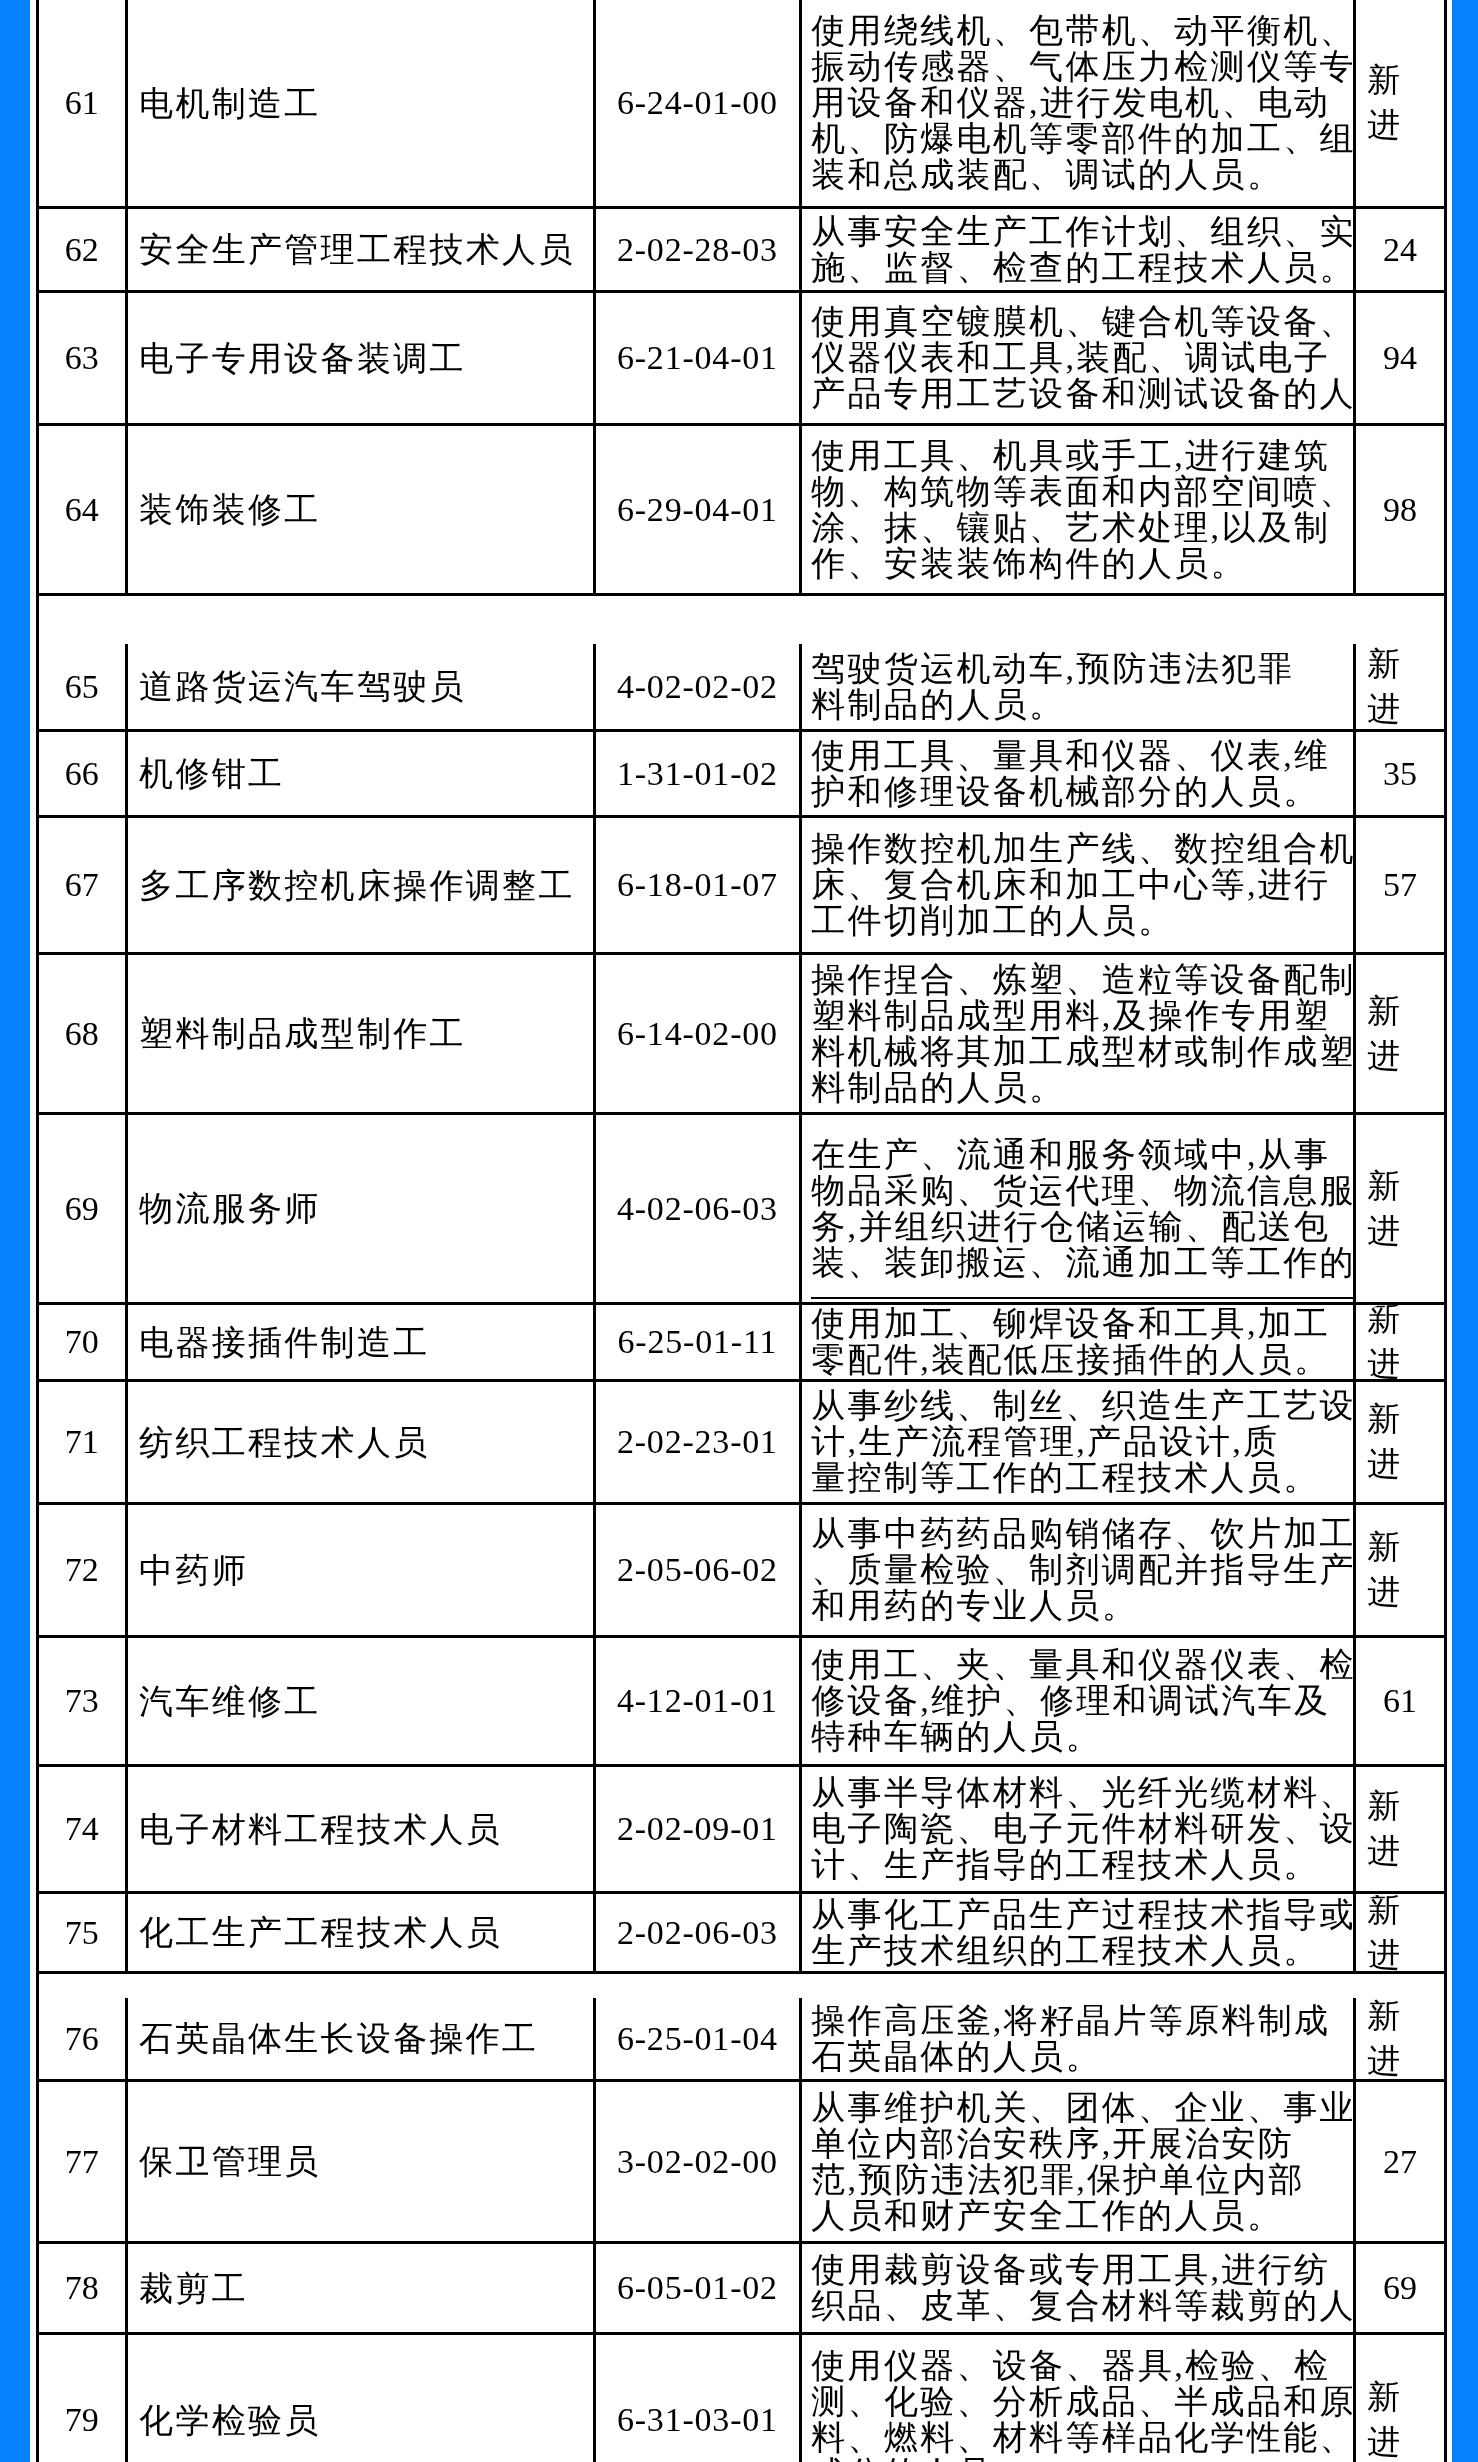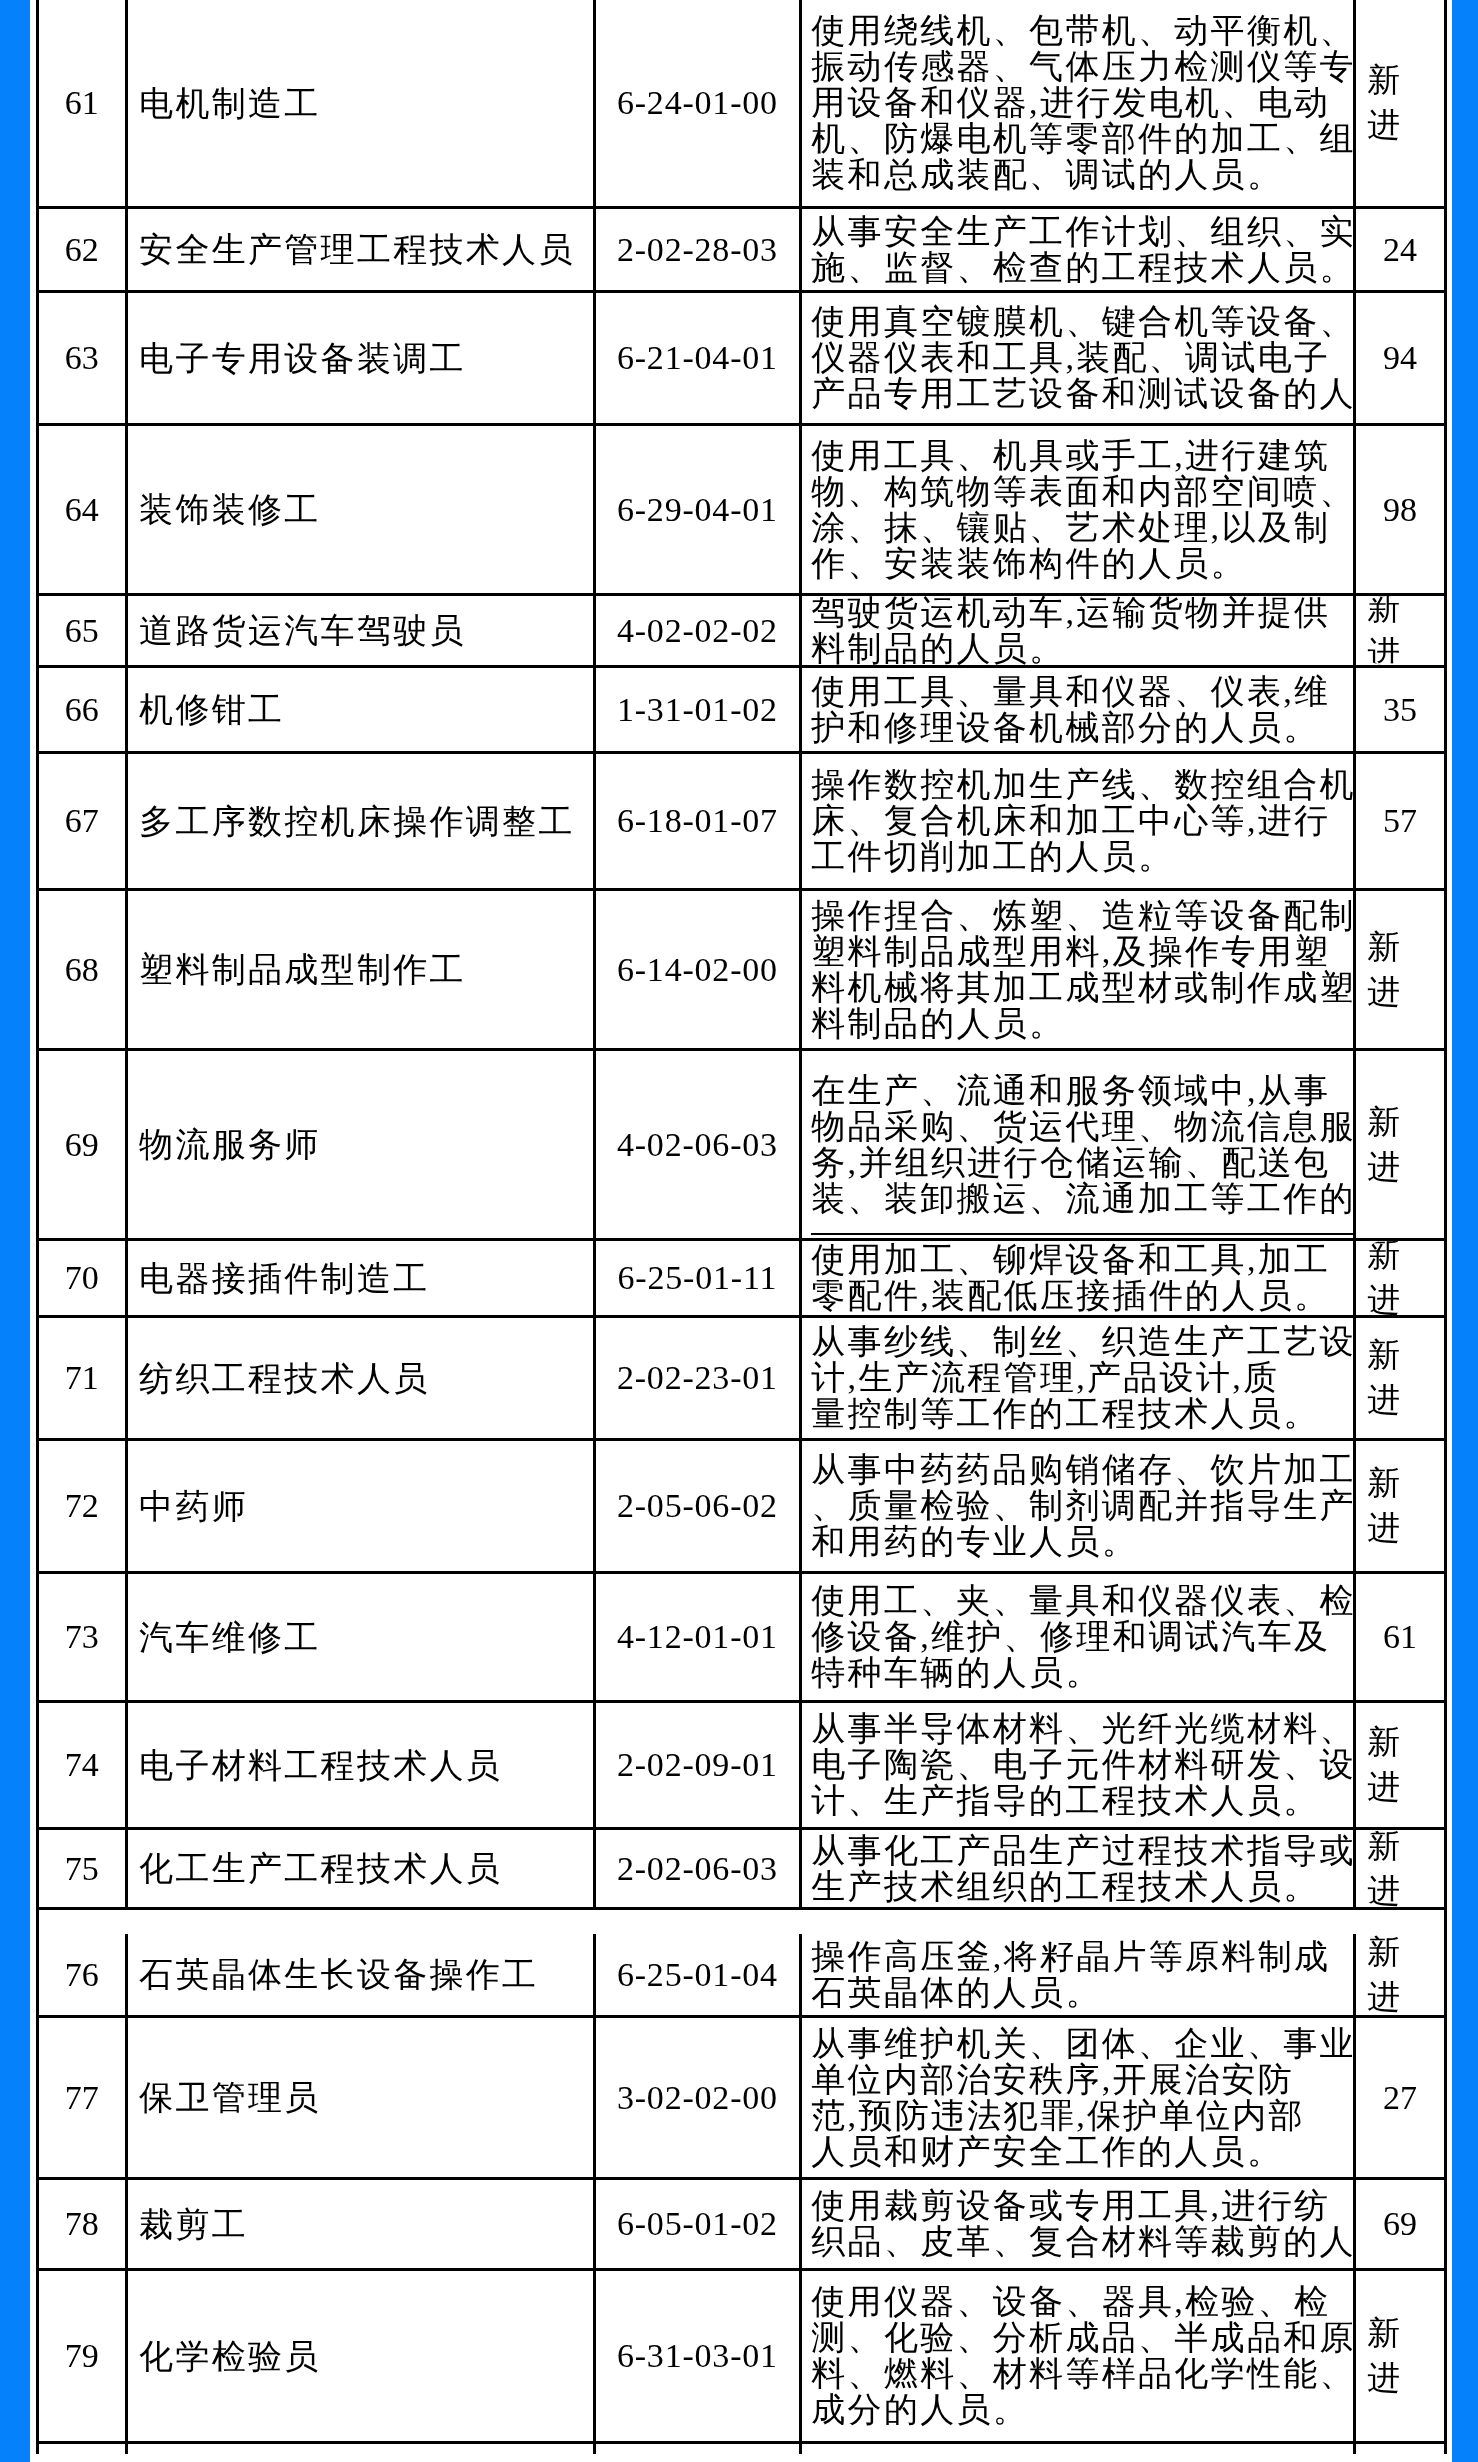--- a/index.html
+++ b/index.html
@@ -103,26 +103,26 @@
         <div class="cell c-title">装饰装修工</div>
         <div class="cell c-code">6-29-04-01</div>
         <div class="cell c-desc">
           <div class="dline"><span>使用工具、机具或手工,进行建筑</span></div>
           <div class="dline"><span>物、构筑物等表面和内部空间喷、</span></div>
           <div class="dline"><span>涂、抹、镶贴、艺术处理,以及制</span></div>
           <div class="dline"><span class="u">作、安装装饰构件的人员。</span></div>
         </div>
         <div class="cell c-rank">98</div>
       </div>
-      <div class="row" style="height: 72px;">
+      <div class="row" style="height: 88px; margin-top: 48px;">
         <div class="cell c-no">65</div>
         <div class="cell c-title">道路货运汽车驾驶员</div>
         <div class="cell c-code">4-02-02-02</div>
         <div class="cell c-desc">
-          <div class="dline"><span>驾驶货运机动车,运输货物并提供</span></div>
+          <div class="dline"><span>驾驶货运机动车,预防违法犯罪</span></div>
           <div class="dline"><span>料制品的人员。</span></div>
         </div>
         <div class="cell c-rank rank-cn">新进</div>
       </div>
       <div class="row" style="height: 86px;">
         <div class="cell c-no">66</div>
         <div class="cell c-title">机修钳工</div>
         <div class="cell c-code">1-31-01-02</div>
         <div class="cell c-desc">
           <div class="dline"><span>使用工具、量具和仪器、仪表,维</span></div>

